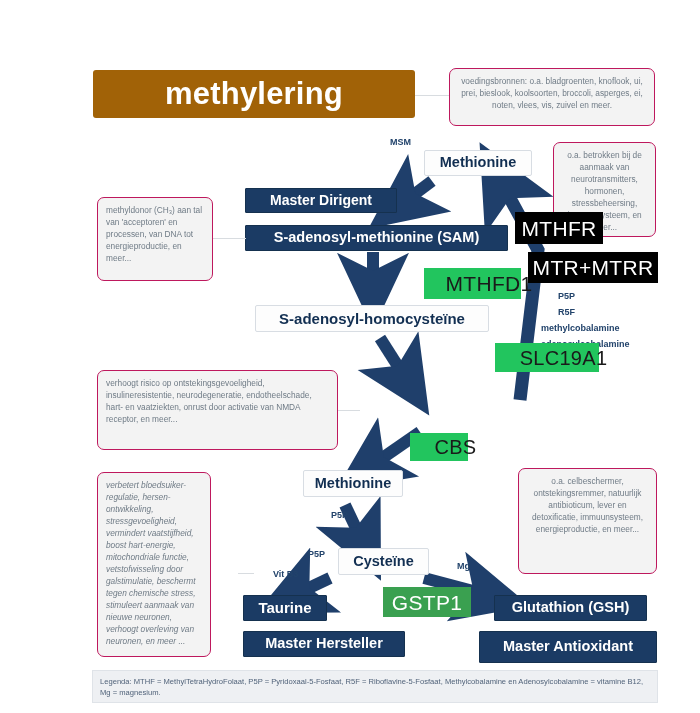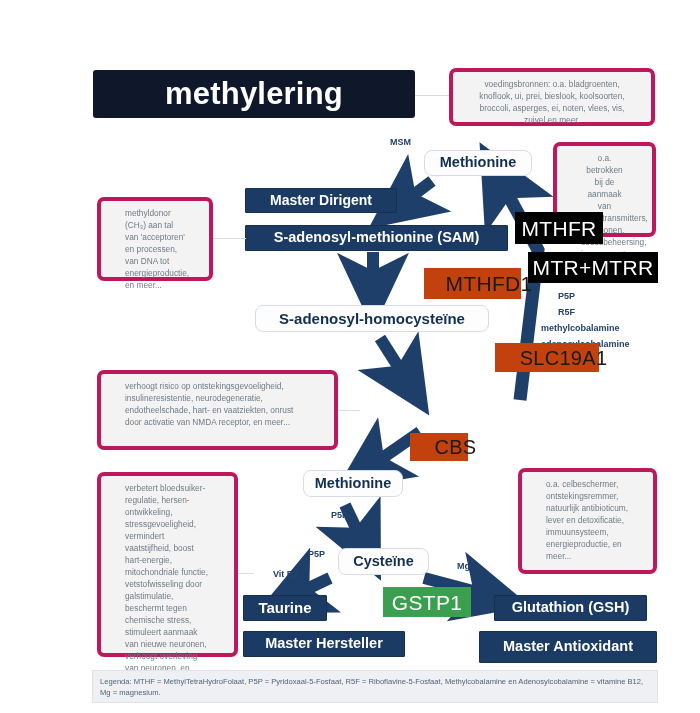--- a/index.html
+++ b/index.html
@@ -17,21 +17,21 @@
     position: relative;
     width: 700px;
     height: 713px;
     background: #ffffff;
   }
   .abs { position: absolute; }
 
   
   #title-banner {
     left: 93px; top: 70px; width: 322px; height: 48px;
-    background: #0f172a;
+    background: #a16207;
     border-radius: 3px;
     display: flex; align-items: center; justify-content: center;
   }
   #title-banner .t {
     color: #ffffff;
     font-size: 31px;
     font-weight: bold;
     letter-spacing: 0.2px;
   }
 
@@ -48,49 +48,49 @@
     line-height: 1.05;
   }
   
   .node-white {
     background: #fdfdfd;
     border: 1px solid #d8dde3;
     color: #122f52;
     font-weight: bold;
     display: flex; align-items: center; justify-content: center;
     box-sizing: border-box;
-    border-radius: 8px;
+    border-radius: 2px;
     text-align: center;
     line-height: 1.05;
   }
 
   
   .gene {
     display: flex; align-items: center; justify-content: center;
     box-sizing: border-box;
     font-weight: normal;
     line-height: 1;
     letter-spacing: 0.3px;
   }
   .gene.red    { background: #000000; color: #ffffff; }
-  .gene.yellow { background: #c2410c; color: #1a1a1a; padding-left: 33px; }
+  .gene.yellow { background: #22c55e; color: #1a1a1a; padding-left: 33px; }
   .gene.green  { background: #3aa050; color: #ffffff; }
 
   
   .callout {
     background: #f3f3f3;
-    border: 4px solid #be185d;
+    border: 1px solid #be185d;
     border-radius: 7px;
     box-sizing: border-box;
     color: #6f7b86;
     font-size: 8.3px;
     line-height: 1.45;
-    padding: 6px 24px;
-  }
-  .callout.r { text-align: left; }
+    padding: 6px 8px;
+  }
+  .callout.r { text-align: center; }
   .callout.l { text-align: left; }
   .callout.c { text-align: center; }
 
   
   .stub {
     background: #d8dce0;
     height: 1px;
   }
 
   
@@ -184,21 +184,21 @@
   <div class="abs callout l" style="left:97px; top:370px; width:241px; height:80px;">verhoogt risico op ontstekingsgevoeligheid, insulineresistentie, neurodegeneratie, endotheelschade, hart- en vaatziekten, onrust door activatie van NMDA receptor, en meer...</div>
 
 
   <div class="abs gene yellow" style="left:410px; top:433px; width:58px; height:28px; font-size:20px;">CBS</div>
 
   <div class="abs node-white" style="left:303px; top:470px; width:100px; height:27px; font-size:14.5px;">Methionine</div>
 
   <div class="abs cofactor" style="left:324px; top:510px;">P5P</div>
 
   <div class="abs stub" style="left:238px; top:573px; width:16px;"></div>
-  <div class="abs callout l" style="left:97px; top:472px; width:141px; height:185px;">verbetert bloedsuiker-regulatie, hersen-ontwikkeling, stressgevoeligheid, vermindert vaatstijfheid, boost hart-energie, mitochondriale functie, vetstofwisseling door galstimulatie, beschermt tegen chemische stress, stimuleert aanmaak van nieuwe neuronen, verhoogt overleving van neuronen, en meer ...</div>
+  <div class="abs callout l" style="left:97px; top:472px; width:114px; height:185px;font-style:italic;">verbetert bloedsuiker-regulatie, hersen-ontwikkeling, stressgevoeligheid, vermindert vaatstijfheid, boost hart-energie, mitochondriale functie, vetstofwisseling door galstimulatie, beschermt tegen chemische stress, stimuleert aanmaak van nieuwe neuronen, verhoogt overleving van neuronen, en meer ...</div>
 
   <div class="abs node-white" style="left:338px; top:548px; width:91px; height:27px; font-size:14.5px;">Cysteïne</div>
 
   <div class="abs cofactor" style="left:301px; top:549px;">P5P</div>
   <div class="abs cofactor" style="left:266px; top:569px;">Vit B3</div>
   <div class="abs cofactor" style="left:450px; top:561px;">Mg</div>
 
   <div class="abs callout r" style="left:518px; top:468px; width:139px; height:106px;">o.a. celbeschermer, ontstekingsremmer, natuurlijk antibioticum, lever en detoxificatie, immuunsysteem, energieproductie, en meer...</div>
 
   <div class="abs gene green" style="left:383px; top:587px; width:88px; height:30px; font-size:21px;">GSTP1</div>

